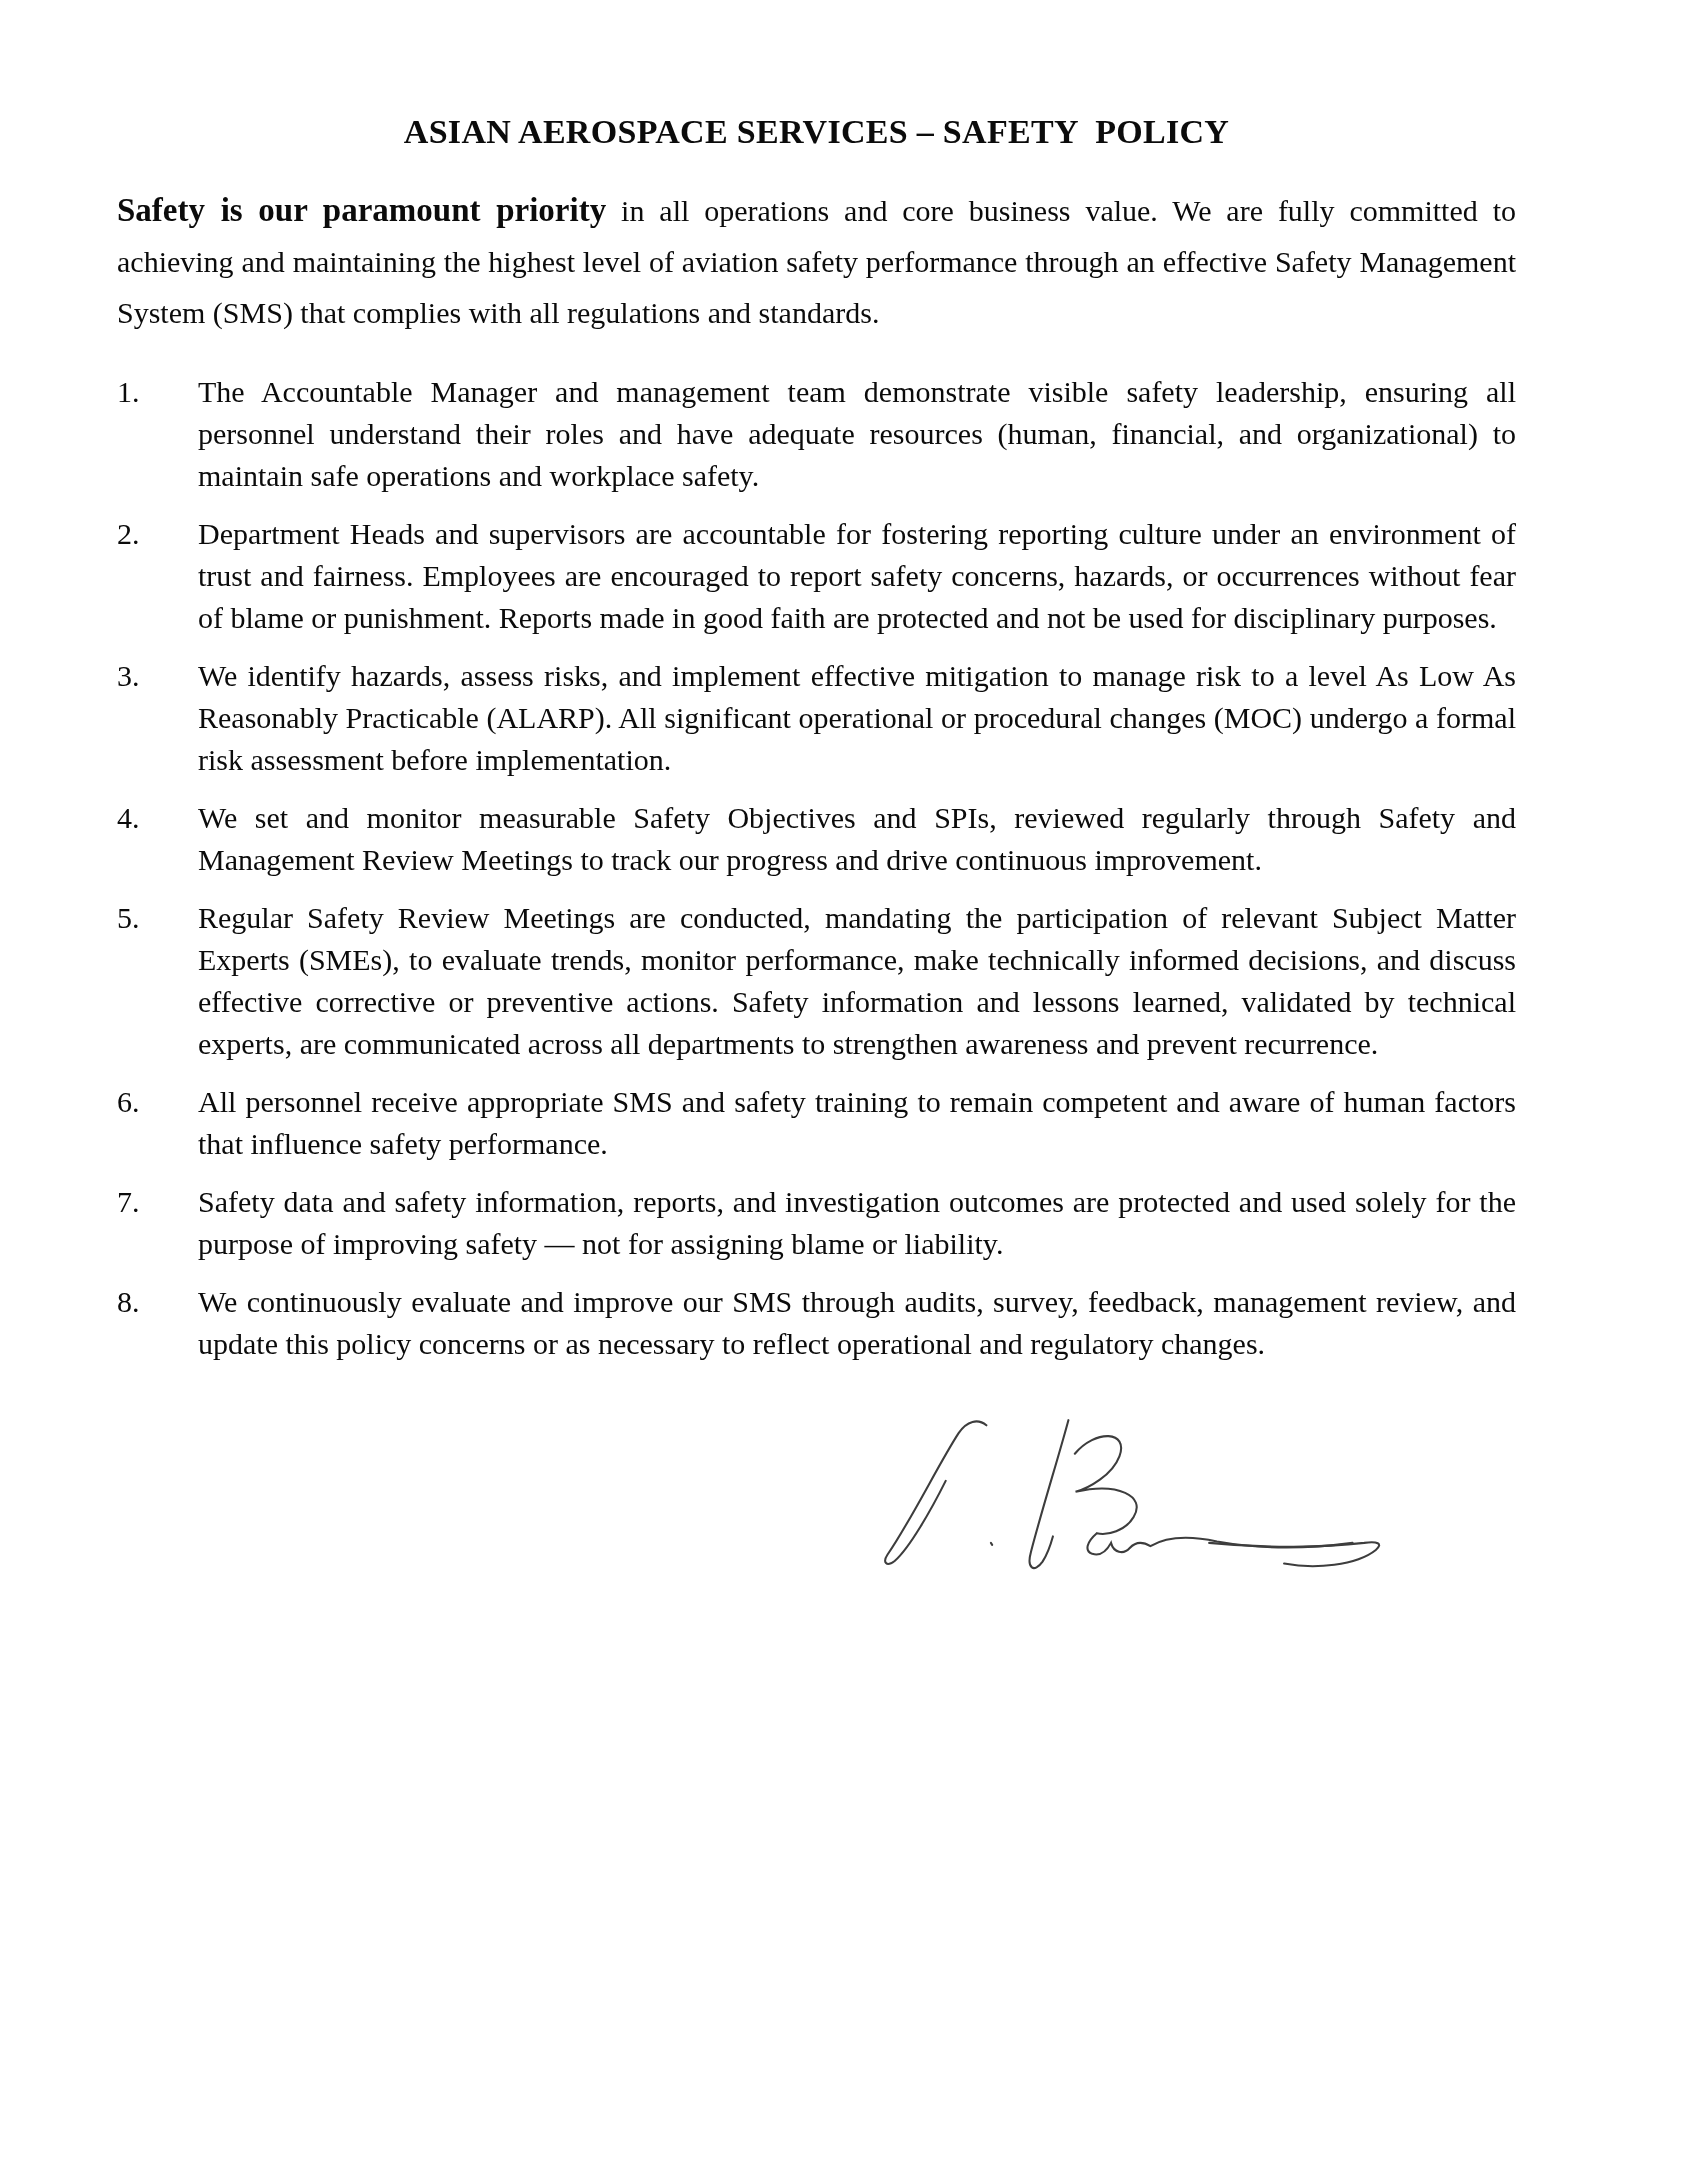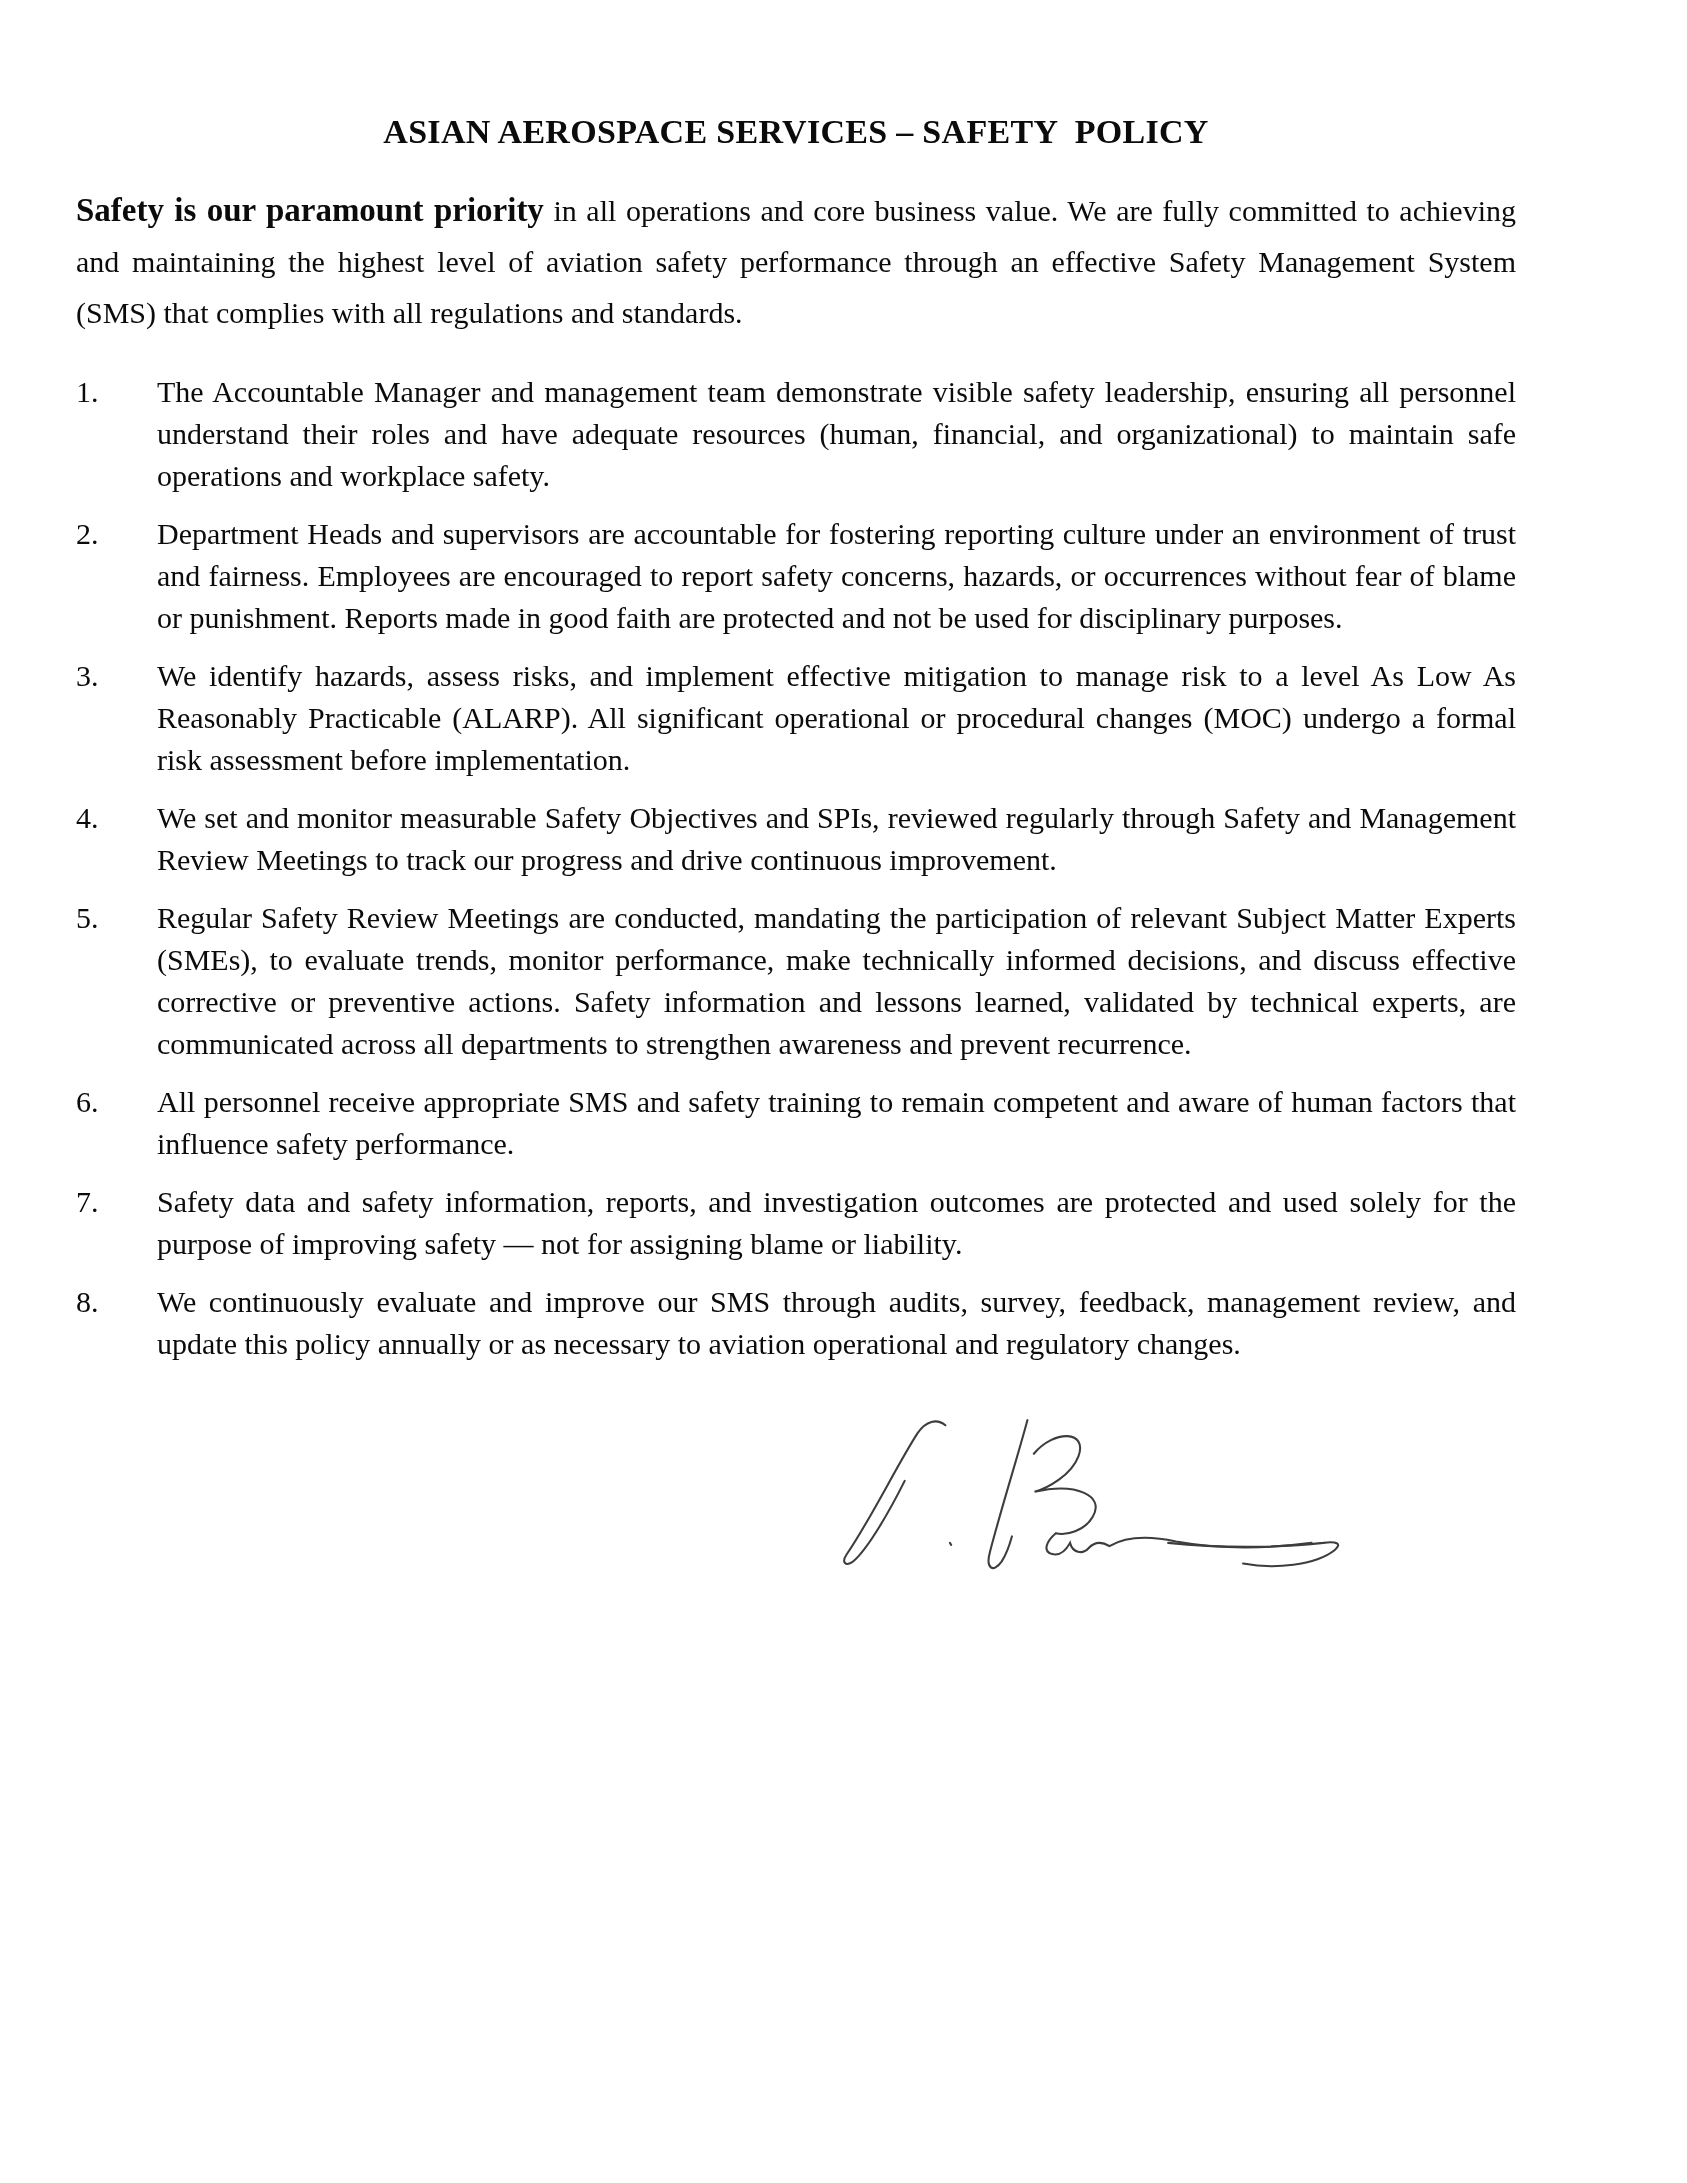--- a/index.html
+++ b/index.html
@@ -11,21 +11,21 @@
     width: 1687px;
     height: 2183px;
     overflow: hidden;
     font-family: "Liberation Serif", "DejaVu Serif", serif;
     color: #0b0b0b;
   }
   .page {
     box-sizing: border-box;
     width: 1687px;
     height: 2183px;
-    padding: 111px 171px 0 76px;
+    padding: 111px 171px 0 117px;
     background: #ffffff;
   }
   .keep-sp { white-space: pre-wrap; }
 
   .title {
     text-align: center;
     font-size: 34px;
     font-weight: bold;
     line-height: 42px;
     letter-spacing: 0.3px;
@@ -143,21 +143,21 @@
       <div class="c-text">All personnel receive appropriate SMS and safety training to remain competent and aware of human factors that influence safety performance.</div>
     </div>
 
     <div class="c-item">
       <div class="c-num">7.</div>
       <div class="c-text">Safety data and safety information, reports, and investigation outcomes are protected and used solely for the purpose of improving safety — not for assigning blame or liability.</div>
     </div>
 
     <div class="c-item">
       <div class="c-num">8.</div>
-      <div class="c-text">We continuously evaluate and improve our SMS through audits, survey, feedback, management review, and update this policy annually or as necessary to aviation operational and regulatory changes.</div>
+      <div class="c-text">We continuously evaluate and improve our SMS through audits, survey, feedback, management review, and update this policy concerns or as necessary to reflect operational and regulatory changes.</div>
     </div>
 
   </div>
 
 
   <div class="sig-svg-wrap">
     <svg width="562" height="155" viewBox="0 0 850 240" fill="none" xmlns="http://www.w3.org/2000/svg">
       <g stroke="#3d3d3d" stroke-width="3.2" stroke-linecap="round" fill="none">
         <path d="M215 16 C202 5 185 9 172 28 C142 74 98 164 62 216 C54 228 60 236 73 226 C96 206 130 146 152 102"></path>
         <path d="M222 198 l2 3"></path>

